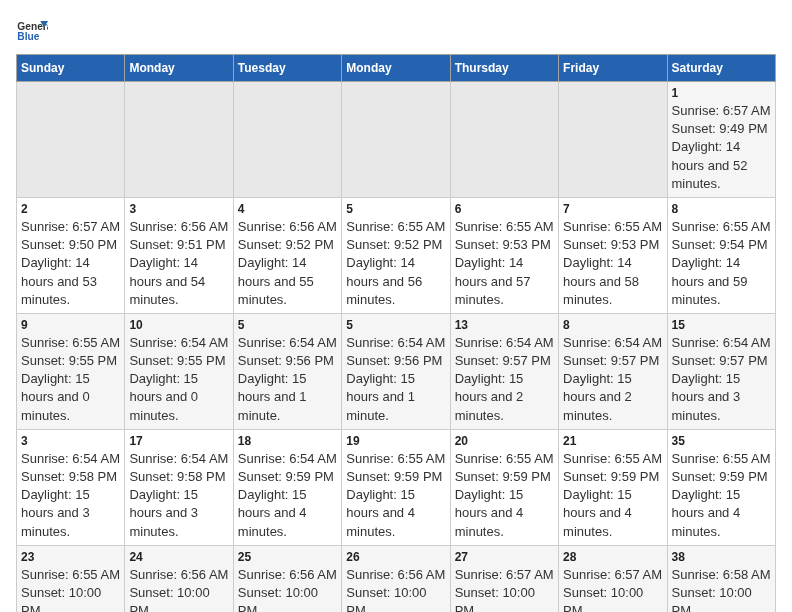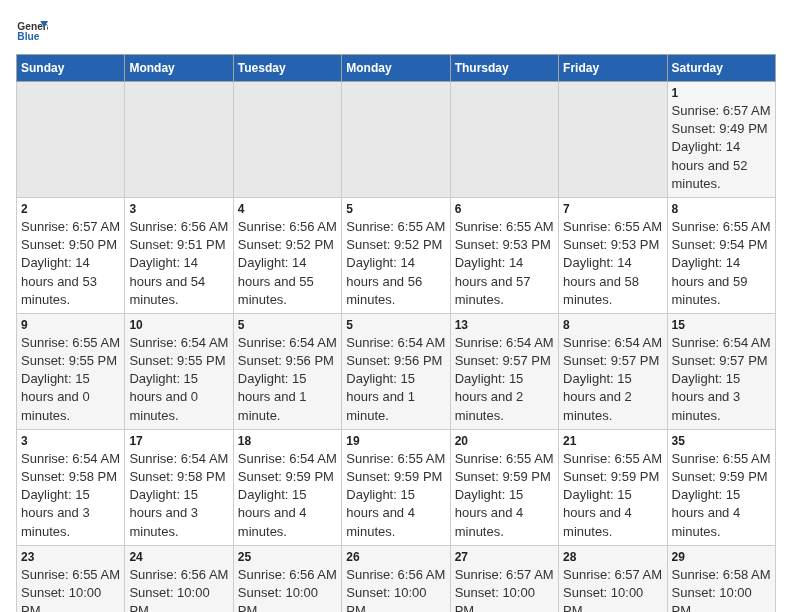--- a/index.html
+++ b/index.html
@@ -148,21 +148,21 @@
         <td><span class="day-number">21</span><span class="day-info">Sunrise: 6:55 AM<br>Sunset: 9:59 PM<br>Daylight: 15 hours and 4 minutes.</span></td>
         <td><span class="day-number">35</span><span class="day-info">Sunrise: 6:55 AM<br>Sunset: 9:59 PM<br>Daylight: 15 hours and 4 minutes.</span></td>
       </tr>
       <tr>
         <td><span class="day-number">23</span><span class="day-info">Sunrise: 6:55 AM<br>Sunset: 10:00 PM<br>Daylight: 15 hours and 4 minutes.</span></td>
         <td><span class="day-number">24</span><span class="day-info">Sunrise: 6:56 AM<br>Sunset: 10:00 PM<br>Daylight: 15 hours and 4 minutes.</span></td>
         <td><span class="day-number">25</span><span class="day-info">Sunrise: 6:56 AM<br>Sunset: 10:00 PM<br>Daylight: 15 hours and 3 minutes.</span></td>
         <td><span class="day-number">26</span><span class="day-info">Sunrise: 6:56 AM<br>Sunset: 10:00 PM<br>Daylight: 15 hours and 3 minutes.</span></td>
         <td><span class="day-number">27</span><span class="day-info">Sunrise: 6:57 AM<br>Sunset: 10:00 PM<br>Daylight: 15 hours and 3 minutes.</span></td>
         <td><span class="day-number">28</span><span class="day-info">Sunrise: 6:57 AM<br>Sunset: 10:00 PM<br>Daylight: 15 hours and 2 minutes.</span></td>
-        <td><span class="day-number">29</span><span class="day-info">Sunrise: 6:58 AM<br>Sunset: 10:00 PM<br>Daylight: 15 hours and 2 minutes.</span></td>
+        <td><span class="day-number">38</span><span class="day-info">Sunrise: 6:58 AM<br>Sunset: 10:00 PM<br>Daylight: 15 hours and 2 minutes.</span></td>
       </tr>
       <tr>
         <td><span class="day-number">20</span><span class="day-info">Sunrise: 6:58 AM<br>Sunset: 10:00 PM<br>Daylight: 15 hours and 1 minute.</span></td>
         <td class="empty-cell"></td>
         <td class="empty-cell"></td>
         <td class="empty-cell"></td>
         <td class="empty-cell"></td>
         <td class="empty-cell"></td>
         <td class="empty-cell"></td>
       </tr>

